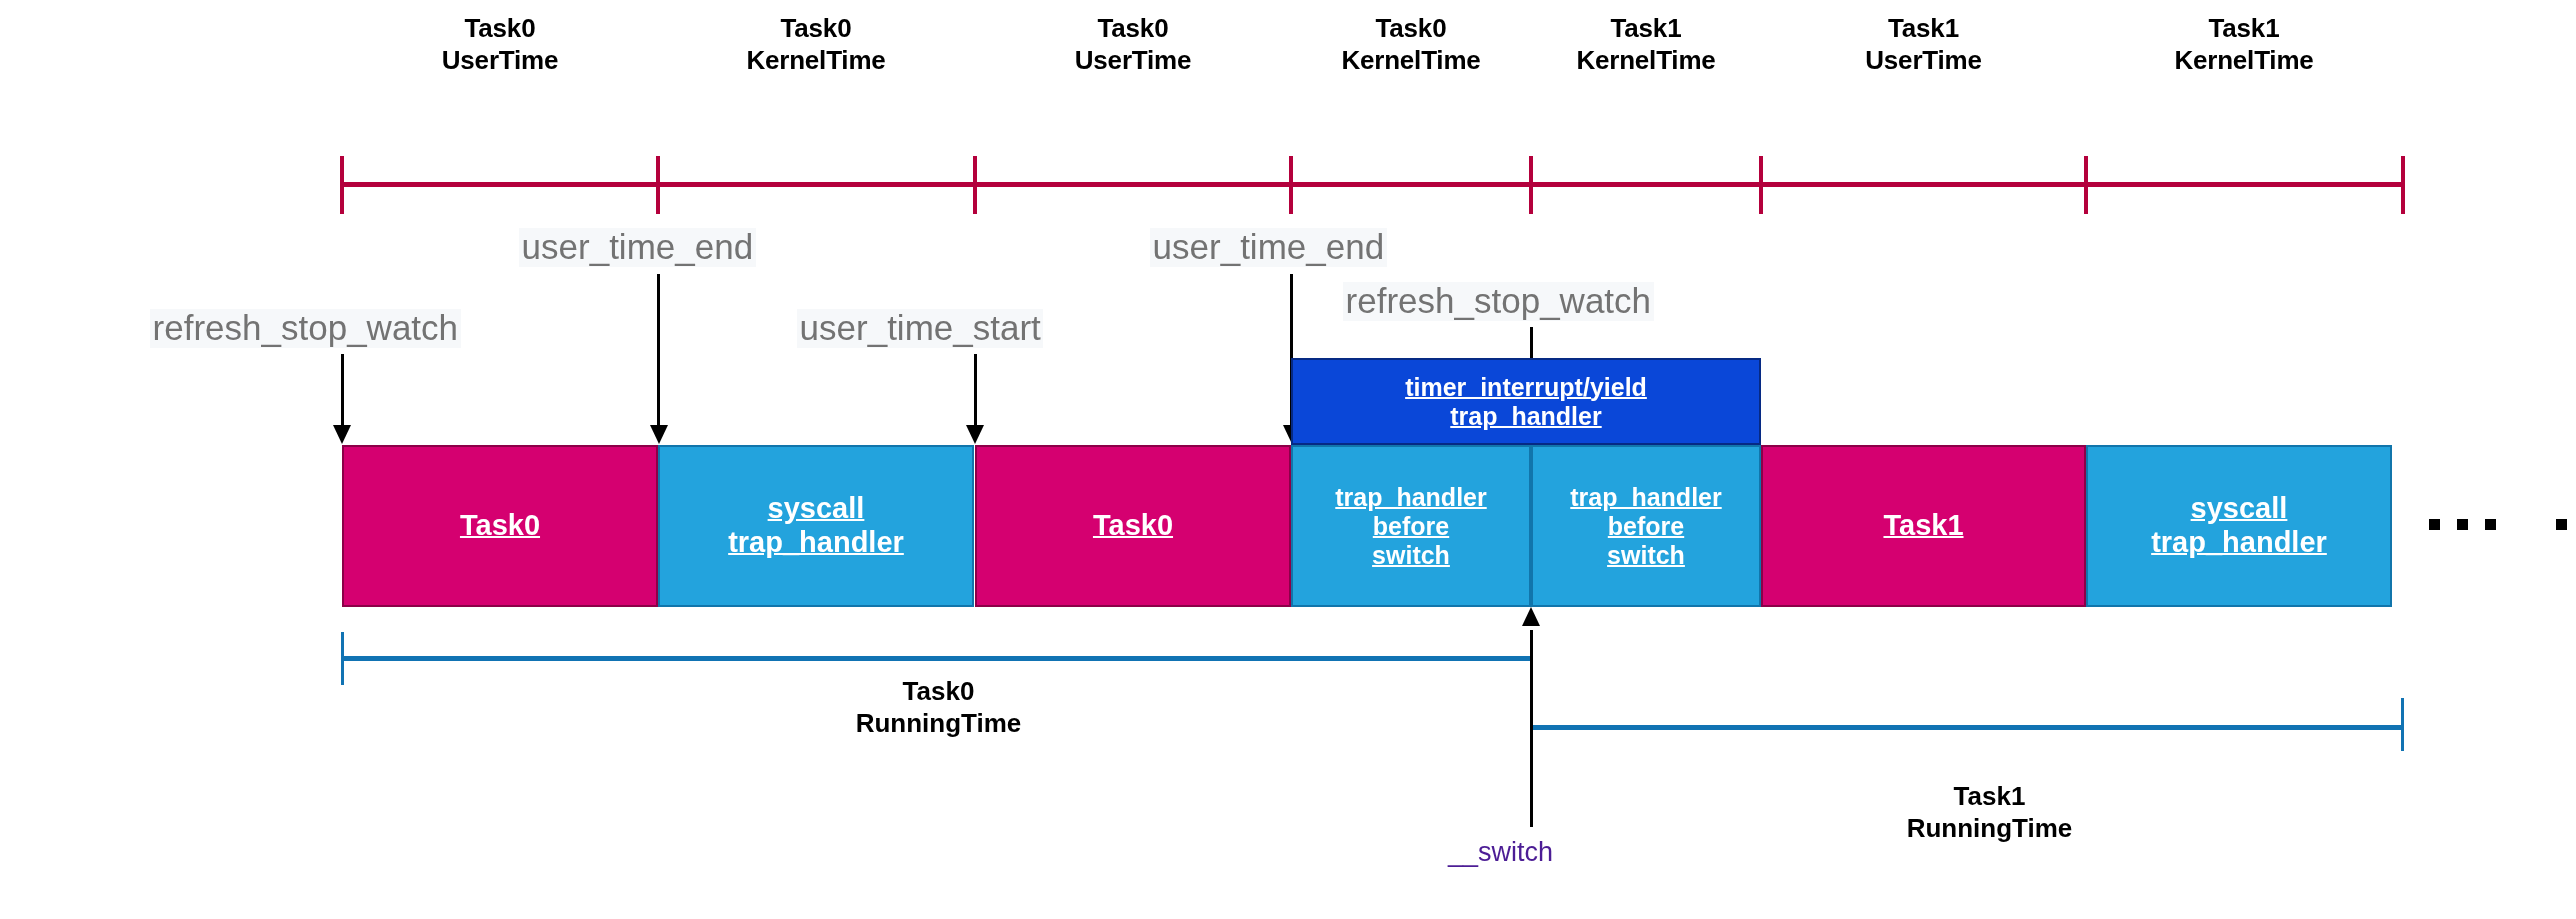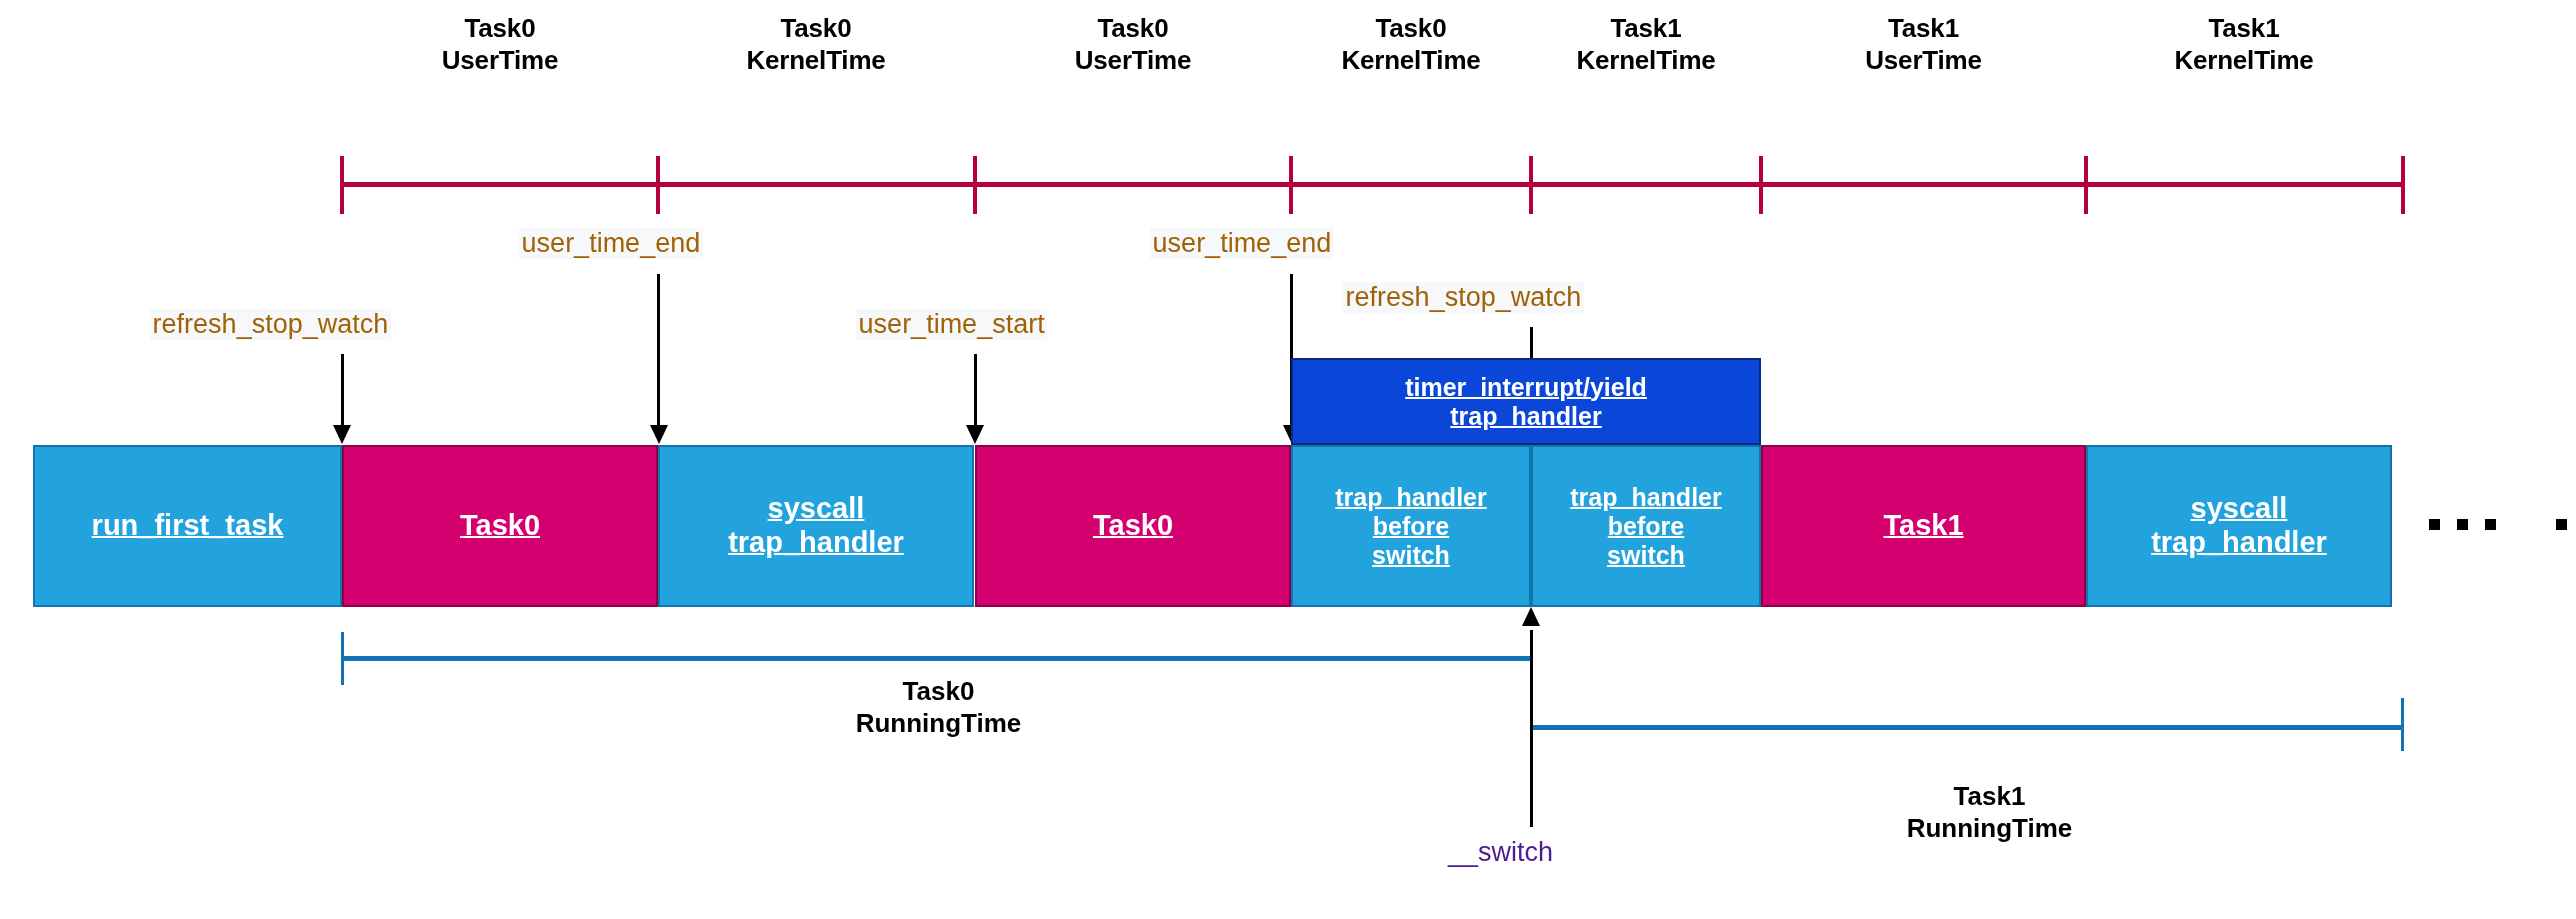--- a/index.html
+++ b/index.html
@@ -30,22 +30,22 @@
   }
   .axis-tick{
     position:absolute;
     background:#b4003c;
     width:3.9px;
   }
 
   
   .callout{
     position:absolute;
-    font-size:27px;
-    color:#a16207;
+    font-size:35px;
+    color:#737373;
     background:#f6f8fa;
     white-space:nowrap;
     line-height:1.05;
     padding:1.3px 2.6px;
   }
   .arrow-line{
     position:absolute;
     background:#000000;
     width:3.3px;
   }
@@ -139,36 +139,35 @@
   <div class="axis-tick" style="left:2401px;top:156px;height:58px;"></div>
 
   <div class="callout" style="left:150px;top:309px;">refresh_stop_watch</div>
   <div class="arrow-line" style="left:341px;top:354px;height:85px;"></div>
   <div class="arrow-head down" style="left:333px;top:425px;"></div>
 
   <div class="callout" style="left:519px;top:228px;">user_time_end</div>
   <div class="arrow-line" style="left:657px;top:274px;height:165px;"></div>
   <div class="arrow-head down" style="left:650px;top:425px;"></div>
 
-  <div class="callout" style="left:856px;top:309px;">user_time_start</div>
+  <div class="callout" style="left:797px;top:309px;">user_time_start</div>
   <div class="arrow-line" style="left:974px;top:354px;height:85px;"></div>
   <div class="arrow-head down" style="left:966px;top:425px;"></div>
 
   <div class="callout" style="left:1150px;top:228px;">user_time_end</div>
   <div class="arrow-line" style="left:1290px;top:274px;height:165px;"></div>
   <div class="arrow-head down" style="left:1283px;top:425px;"></div>
 
   <div class="callout" style="left:1343px;top:282px;">refresh_stop_watch</div>
   <div class="arrow-line" style="left:1530px;top:327px;height:119px;"></div>
   <div class="arrow-head down" style="left:1522px;top:430px;"></div>
 
   <div class="blk blue" style="left:1291px;top:358px;width:470px;height:87px;font-size:25px;">timer_interrupt/yield
 trap_handler</div>
 
-  <div class="blk cyan" style="left:33px;top:445px;width:309px;height:162px;font-size:29px;">run_first_task</div>
 
   <div class="blk pink" style="left:342px;top:445px;width:316px;height:162px;font-size:29px;">Task0</div>
 
   <div class="blk cyan" style="left:658px;top:445px;width:316px;height:162px;font-size:29px;">syscall
 trap_handler</div>
 
   <div class="blk pink" style="left:975px;top:445px;width:316px;height:162px;font-size:29px;">Task0</div>
 
   <div class="blk cyan" style="left:1291px;top:445px;width:240px;height:162px;font-size:25px;">trap_handler
 before

